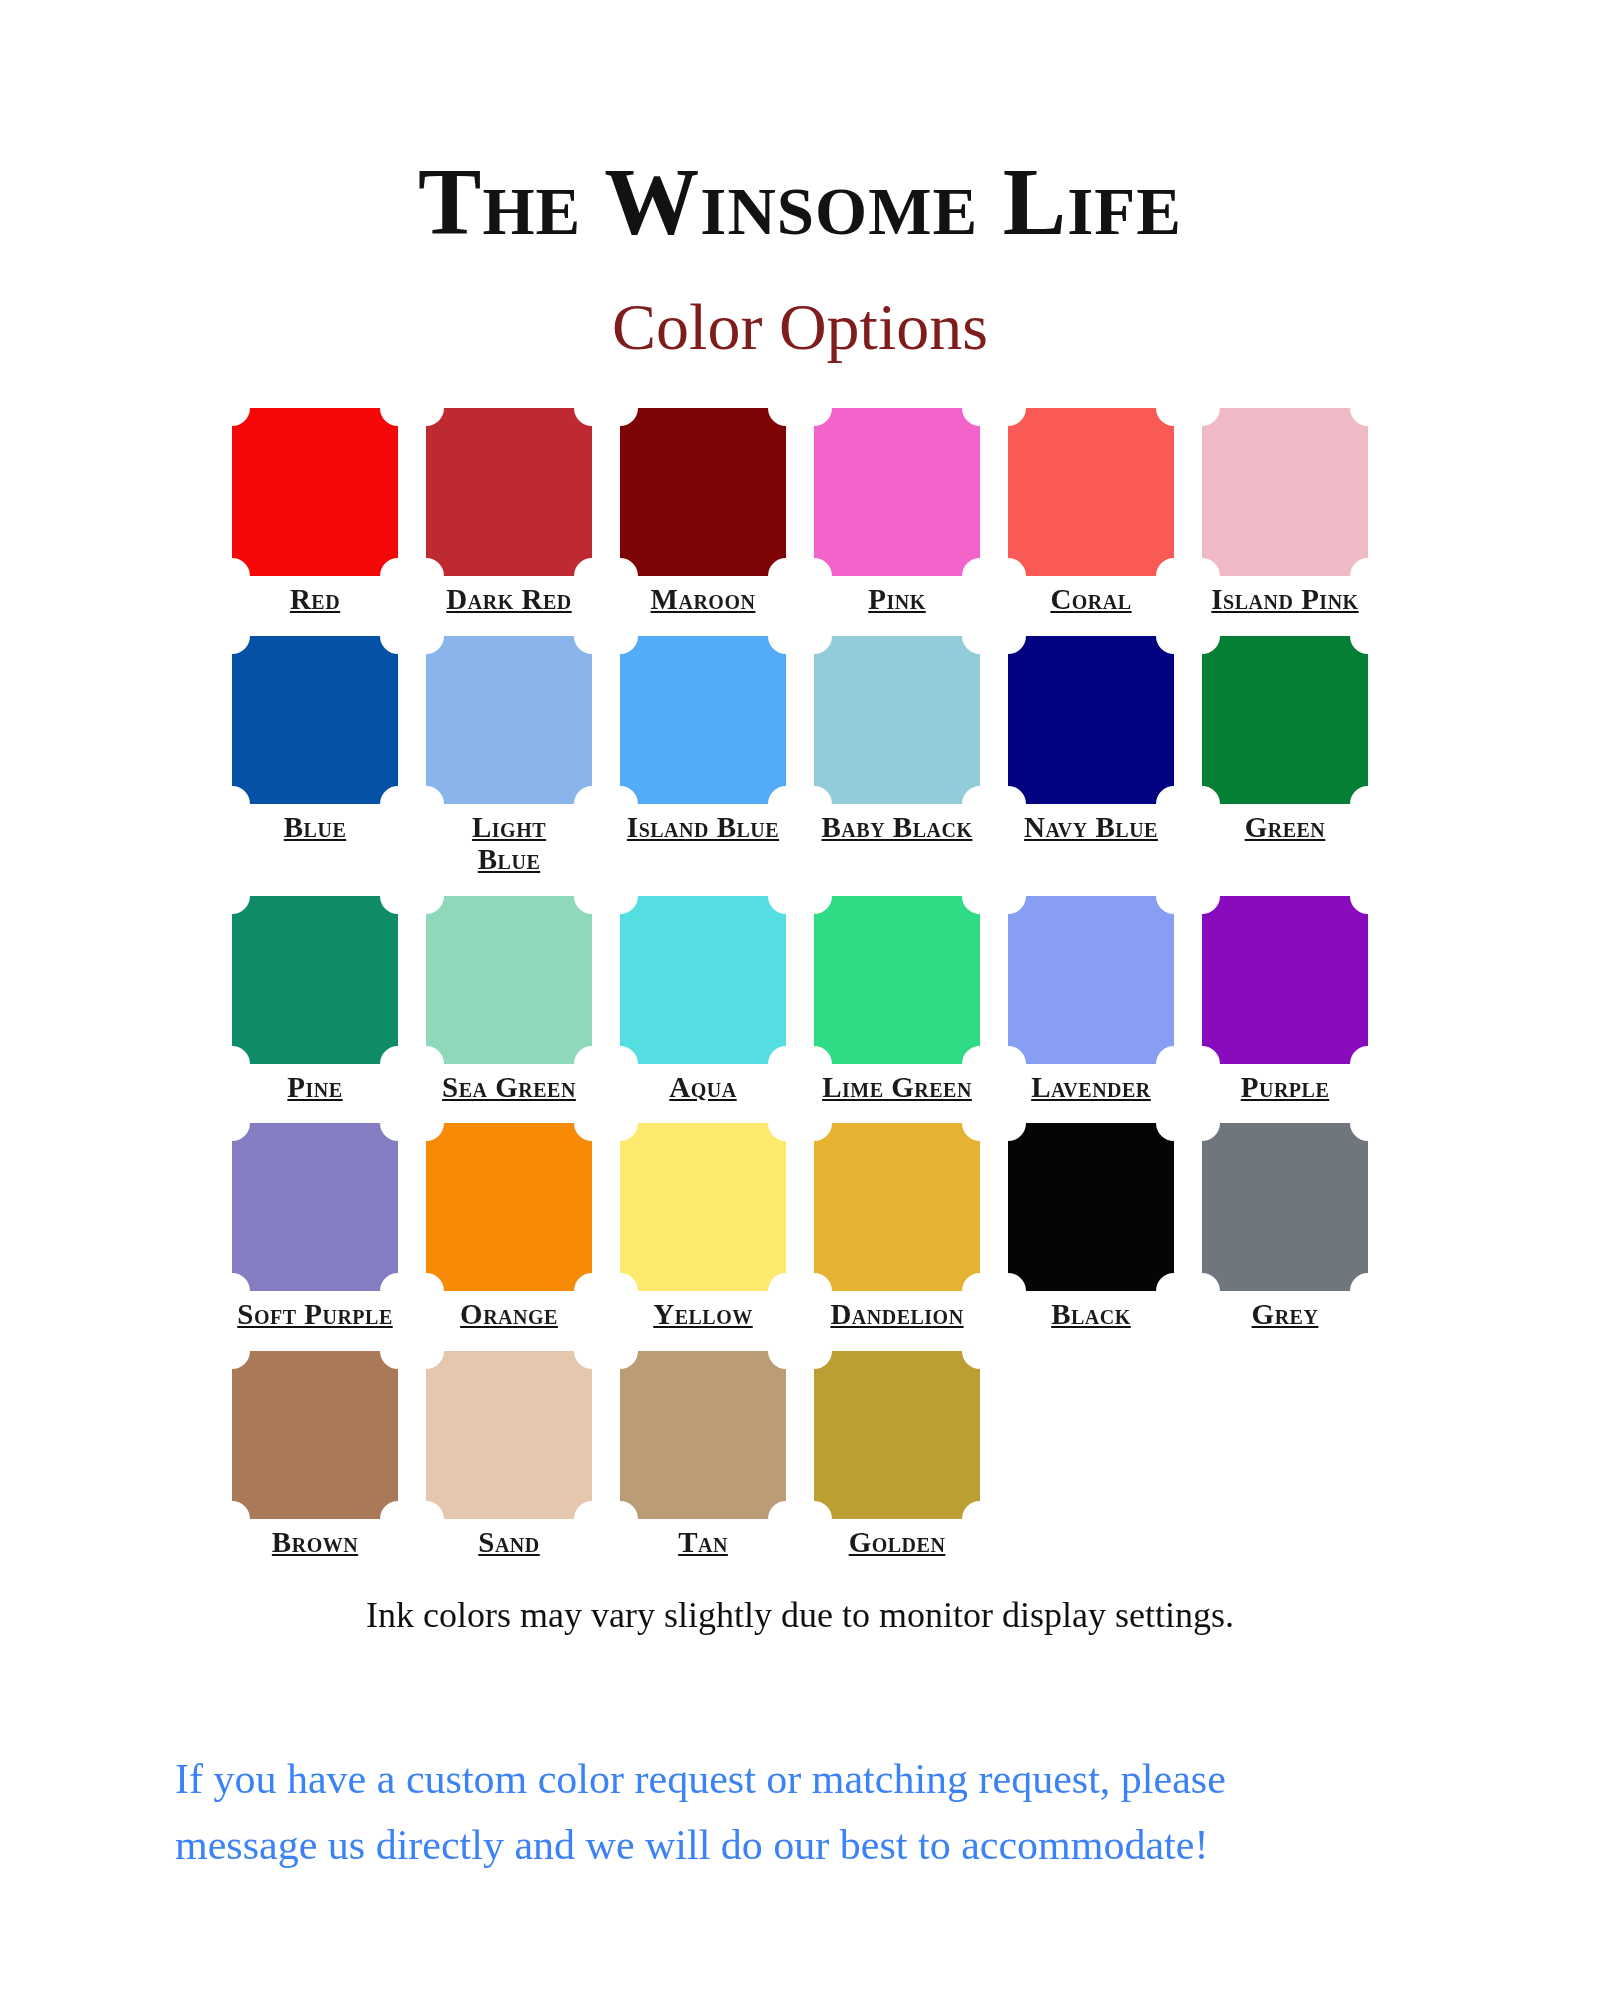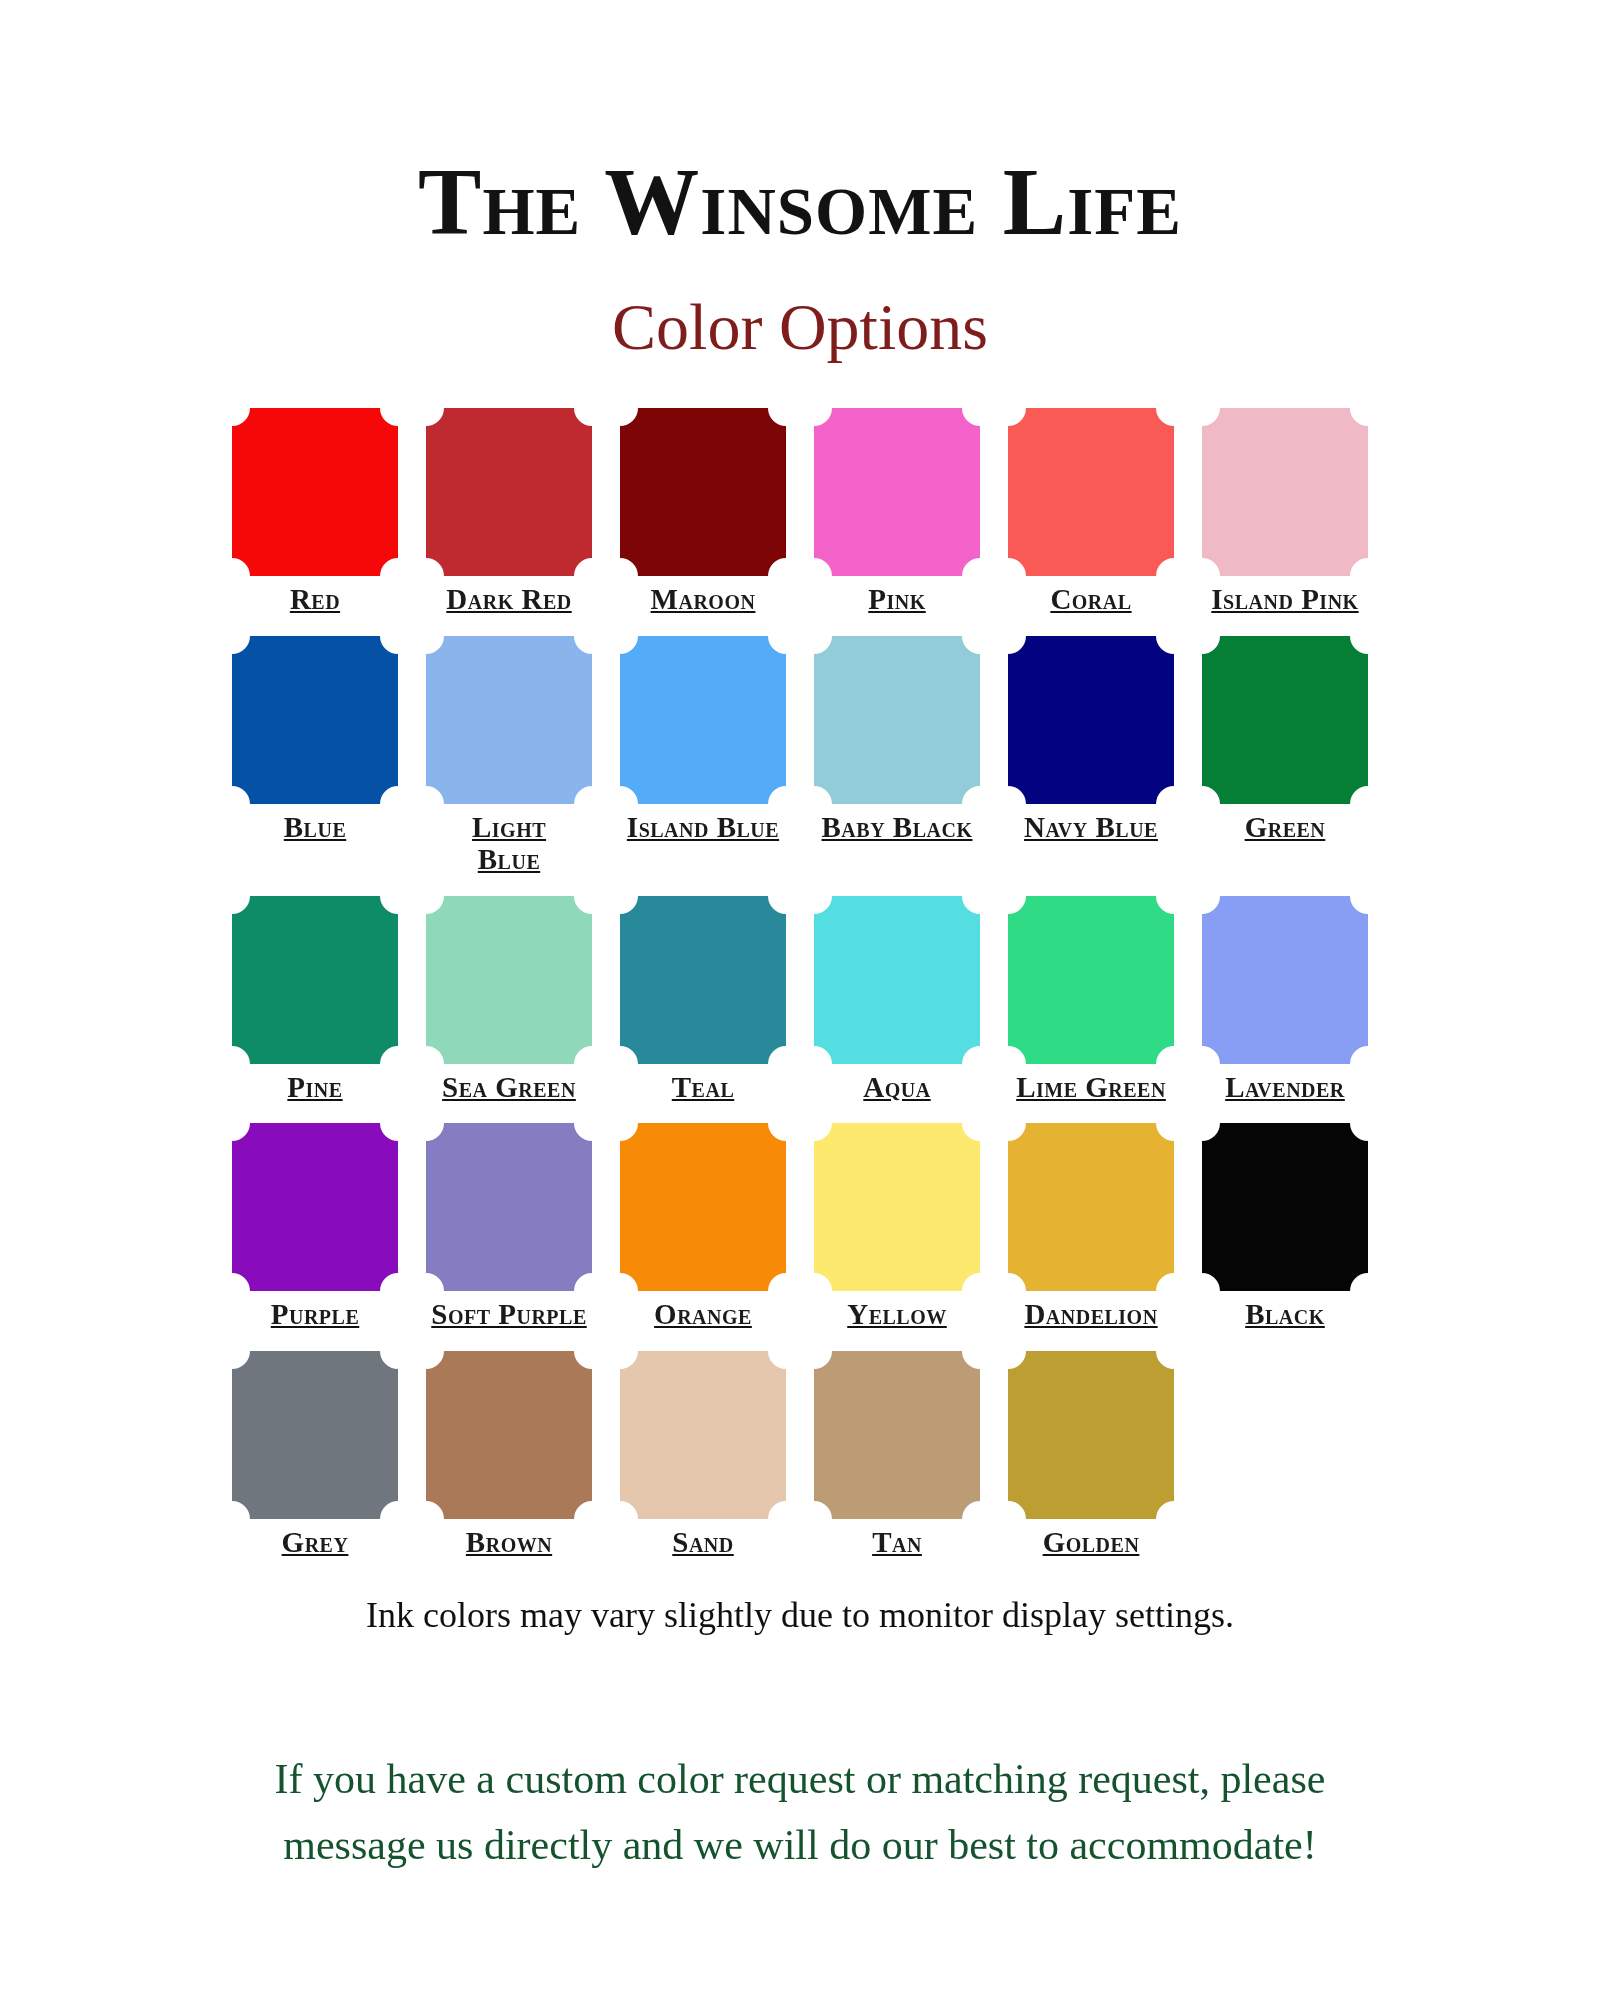--- a/index.html
+++ b/index.html
@@ -69,24 +69,24 @@
     width: 1200px;
     margin: 36px auto 0 auto;
     text-align: center;
     font-size: 36px;
     line-height: 1.2;
     color: #101010;
   }
   .footer {
     width: 1250px;
     margin: 110px auto 0 auto;
-    text-align: center;
+    text-align: left;
     font-size: 42px;
     line-height: 1.55;
-    color: #14532d;
+    color: #3b82f6;
   }
 </style>
 </head>
 <body>
 
 <div class="page">
 
   <h1 class="title">The Winsome Life</h1>
 
   <h2 class="subtitle">Color Options</h2>
@@ -185,26 +185,20 @@
     <div class="label">Pine</div>
   </div>
 
   <div class="cell">
     <svg class="swatch-svg" viewBox="0 0 166 168" xmlns="http://www.w3.org/2000/svg" aria-hidden="true">
       <path d="M 18 0 H 148 A 18 18 0 0 0 166 18 V 150 A 18 18 0 0 0 148 168 H 18 A 18 18 0 0 0 0 150 V 18 A 18 18 0 0 0 18 0 Z" fill="#8fd9ba"></path>
     </svg>
     <div class="label">Sea Green</div>
   </div>
 
-  <div class="cell">
-    <svg class="swatch-svg" viewBox="0 0 166 168" xmlns="http://www.w3.org/2000/svg" aria-hidden="true">
-      <path d="M 18 0 H 148 A 18 18 0 0 0 166 18 V 150 A 18 18 0 0 0 148 168 H 18 A 18 18 0 0 0 0 150 V 18 A 18 18 0 0 0 18 0 Z" fill="#27899a"></path>
-    </svg>
-    <div class="label">Teal</div>
-  </div>
 
   <div class="cell">
     <svg class="swatch-svg" viewBox="0 0 166 168" xmlns="http://www.w3.org/2000/svg" aria-hidden="true">
       <path d="M 18 0 H 148 A 18 18 0 0 0 166 18 V 150 A 18 18 0 0 0 148 168 H 18 A 18 18 0 0 0 0 150 V 18 A 18 18 0 0 0 18 0 Z" fill="#54dee2"></path>
     </svg>
     <div class="label">Aqua</div>
   </div>
 
   <div class="cell">
     <svg class="swatch-svg" viewBox="0 0 166 168" xmlns="http://www.w3.org/2000/svg" aria-hidden="true">

